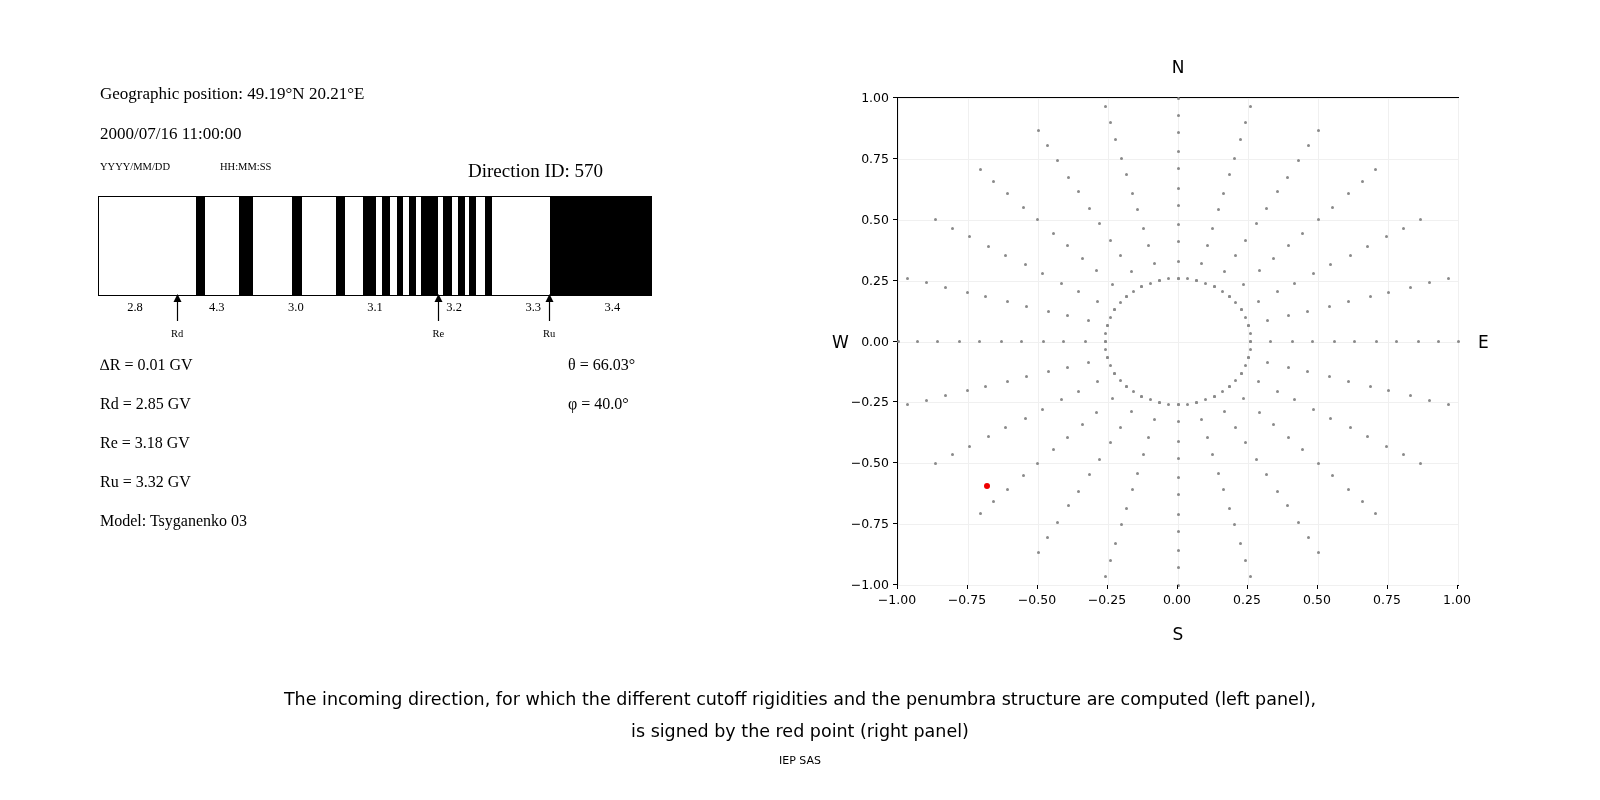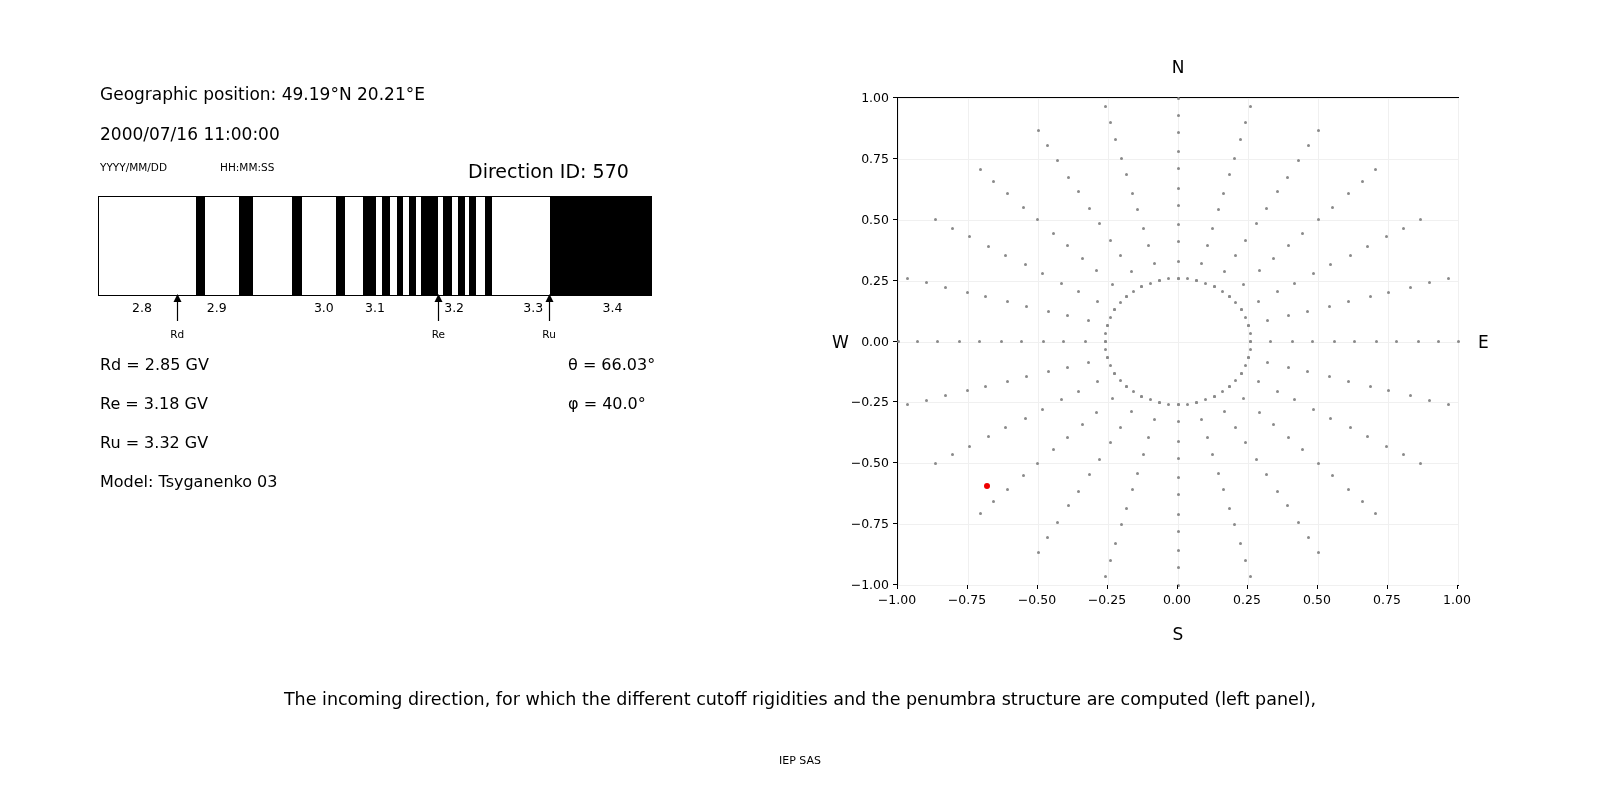--- a/index.html
+++ b/index.html
@@ -21,20 +21,21 @@
     width: 1600px;
     height: 800px;
   }
 
   
   .left-panel {
     position: absolute;
     left: 0; top: 0;
     width: 800px;
     height: 660px;
+    font-family: Liberation Serif, serif;
   }
   .geo-line {
     position: absolute;
     left: 100px;
     top: 84px;
     font-size: 17px;
     white-space: nowrap;
   }
   .date-line {
     position: absolute;
@@ -250,23 +251,23 @@
         <div class="band" style="left: 310.24px; width: 6.33143px;"></div>
         <div class="band" style="left: 322.111px; width: 16.62px;"></div>
         <div class="band" style="left: 344.271px; width: 8.70571px;"></div>
         <div class="band" style="left: 358.517px; width: 7.12286px;"></div>
         <div class="band" style="left: 370.389px; width: 6.33143px;"></div>
         <div class="band" style="left: 386.217px; width: 6.33143px;"></div>
         <div class="band" style="left: 451.114px; width: 102.886px;"></div>
       </div>
 
     <div class="axis-ticks" id="penumbra-axis">
-        <div class="tick-label" style="left: 44px;">2.8</div>
-        <div class="tick-label" style="left: 118.714px;">2.9</div>
-        <div class="tick-label" style="left: 197.857px; margin-left: 28px;">3.0</div>
+        <div class="tick-label" style="left: 37px;">2.8</div>
+        <div class="tick-label" style="left: 118.714px;">4.3</div>
+        <div class="tick-label" style="left: 197.857px;">3.0</div>
         <div class="tick-label" style="left: 277px;">3.1</div>
         <div class="tick-label" style="left: 356.143px;">3.2</div>
         <div class="tick-label" style="left: 435.286px;">3.3</div>
         <div class="tick-label" style="left: 514.429px;">3.4</div>
         <div class="marker" style="left: 79.1429px;">
           <svg width="11" height="28">
             <line x1="5.5" y1="27" x2="5.5" y2="4" stroke="#000" stroke-width="1.2"></line>
             <polygon points="5.5,0 1.5,8 9.5,8" fill="#000"></polygon>
           </svg>
           <div class="mlabel">Rd</div>
@@ -281,20 +282,21 @@
         <div class="marker" style="left: 451.114px;">
           <svg width="11" height="28">
             <line x1="5.5" y1="27" x2="5.5" y2="4" stroke="#000" stroke-width="1.2"></line>
             <polygon points="5.5,0 1.5,8 9.5,8" fill="#000"></polygon>
           </svg>
           <div class="mlabel">Ru</div>
         </div>
       </div>
 
     <div class="info-col-left">
+      <div class="info-row">∆R = 0.01 GV</div>
       <div class="info-row">Rd = 2.85 GV</div>
       <div class="info-row">Re = 3.18 GV</div>
       <div class="info-row">Ru = 3.32 GV</div>
       <div class="info-row">Model: Tsyganenko 03</div>
     </div>
 
     <div class="info-col-right">
       <div class="info-row">θ = 66.03°</div>
       <div class="info-row">φ = 40.0°</div>
     </div>
@@ -675,16 +677,17 @@
         <div class="ytick" style="left: 35px; width: 54px; top: 218.75px;">0.50</div>
         <div class="tickmark-y" style="left: 93px; top: 157.875px;"></div>
         <div class="ytick" style="left: 35px; width: 54px; top: 157.875px;">0.75</div>
         <div class="tickmark-y" style="left: 93px; top: 97px;"></div>
         <div class="ytick" style="left: 35px; width: 54px; top: 97px;">1.00</div>
       </div>
   </div>
 
   <div class="caption">
     <div>The incoming direction, for which the different cutoff rigidities and the penumbra structure are computed (left panel),</div>
+    <div>is signed by the red point (right panel)</div>
   </div>
   <div class="credit">IEP SAS</div>
 
 </div>
 
 </body></html>

